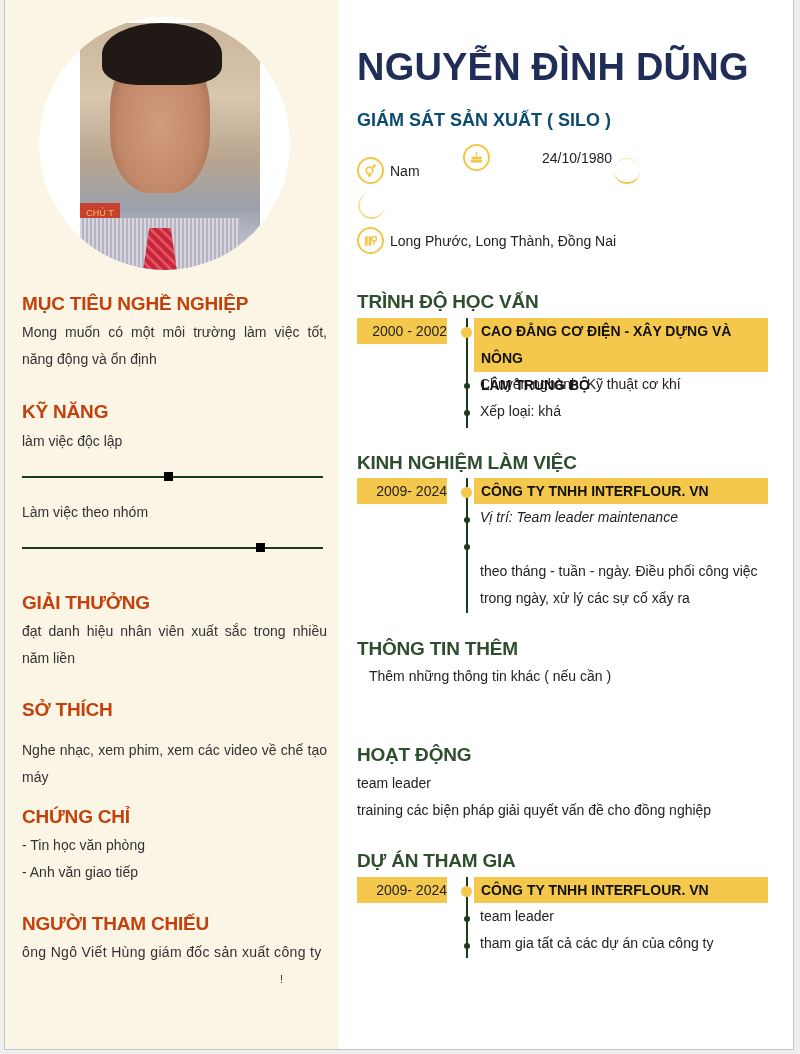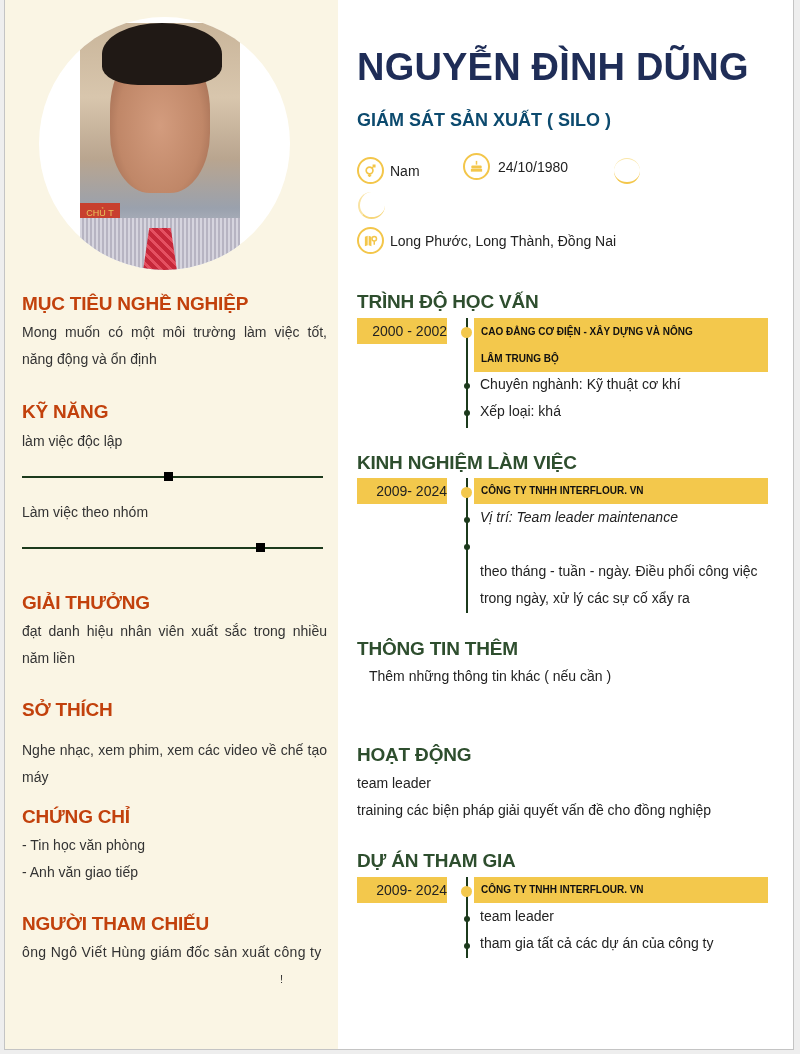--- a/index.html
+++ b/index.html
@@ -14,21 +14,21 @@
       background: #faf5e4;
     }
     .main { position: absolute; left: 333px; top: 0; width: 457px; height: 1050px; background: #fff; }
 
     
     .avatar-wrap {
       position: absolute; left: 34px; top: 17px; width: 251px; height: 253px;
       border-radius: 50%; background: #ffffff; overflow: hidden;
     }
     .avatar-photo {
-      position: absolute; left: 41px; top: 6px; width: 160px; height: 247px;
+      position: absolute; left: 41px; top: 6px; width: 180px; height: 247px;
       background: linear-gradient(180deg, #c9b59a 0%, #d8c6ad 30%, #b9a58f 55%, #9aa1ad 75%, #d9d9e3 100%);
     }
     .avatar-face {
       position: absolute; left: 30px; top: 20px; width: 100px; height: 150px;
       border-radius: 45% 45% 40% 40%;
       background: radial-gradient(ellipse at 50% 55%, #d39c7e 0%, #c08768 60%, #8d5c45 100%);
     }
     .avatar-hair {
       position: absolute; left: 22px; top: 0; width: 120px; height: 62px;
       border-radius: 50% 50% 30% 30%; background: #201915;
@@ -73,21 +73,21 @@
     .m-text { position: absolute; left: 19px; font-size: 14px; color: #222; line-height: 27px; }
     .date-box {
       position: absolute; left: 19px; width: 90px; height: 26px; background: #f3c84c;
       font-size: 14px; color: #222; line-height: 26px; padding-left: 7px; text-align: right;
     }
     .tl-line { position: absolute; left: 128px; width: 2px; background: #1c3a1c; }
     .tl-dot-big { position: absolute; left: 123px; width: 11px; height: 11px; border-radius: 50%; background: #f3c84c; }
     .tl-dot-small { position: absolute; left: 126px; width: 6px; height: 6px; border-radius: 50%; background: #1c3a1c; }
     .tl-head {
       position: absolute; left: 136px; width: 294px; background: #f3c84c;
-      font-size: 10px; font-weight: bold; color: #111; line-height: 27px; padding-left: 7px;
+      font-size: 14px; font-weight: bold; color: #111; line-height: 27px; padding-left: 7px;
     }
     .tl-item { position: absolute; left: 142px; font-size: 14px; color: #222; line-height: 27px; white-space: nowrap; }
   </style>
 </head>
 <body>
 
 <div class="page">
 
   <div class="sidebar">
     <div class="avatar-wrap">
@@ -147,21 +147,21 @@
     <div class="info-row" style="left:19px; top:157px;">
       <span class="info-icon">
         <svg viewBox="0 0 16 16">
             <circle cx="7" cy="8" r="3.6" fill="none" stroke="#f3c64a" stroke-width="1.8"></circle>
             <path d="M7 11.6v3.2M5.2 13.4h3.6M9.6 5.4l3-3M10.2 2.4h2.4v2.4" stroke="#f3c64a" stroke-width="1.6" fill="none"></path>
           </svg>
       </span>
       <span>Nam</span>
     </div>
 
-    <div class="info-row" style="left:125px; top:153px;">
+    <div class="info-row" style="left:125px; top:144px;gap:44px;">
       <span class="info-icon">
         <svg viewBox="0 0 16 16">
             <rect x="7.2" y="2" width="1.6" height="4" fill="#f3c64a"></rect>
             <rect x="2.5" y="7" width="11" height="3" rx="1" fill="#f3c64a"></rect>
             <rect x="2" y="10.5" width="12" height="3" fill="#f3c64a"></rect>
           </svg>
       </span>
       <span style="margin-left:2px;">24/10/1980</span>
     </div>
 

